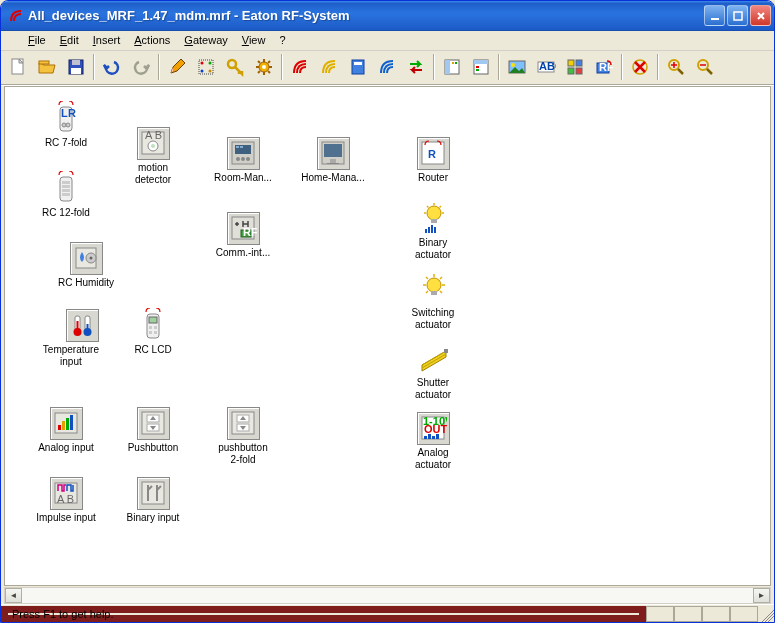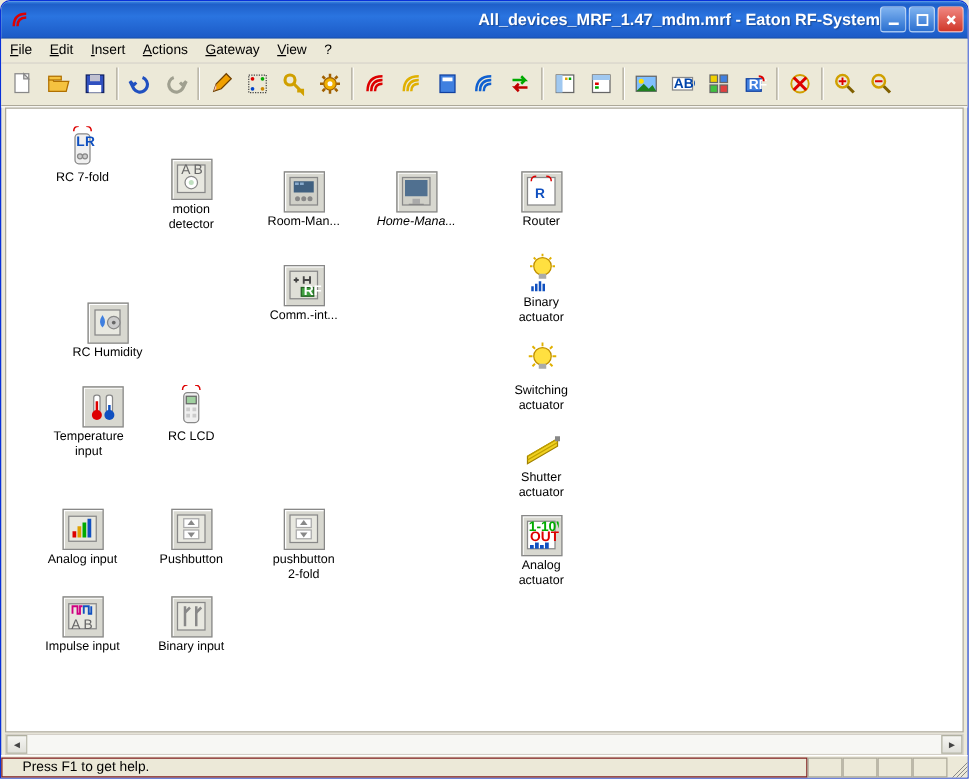--- a/index.html
+++ b/index.html
@@ -1,28 +1,28 @@
 <!DOCTYPE html>
 <html><head>
 <meta charset="utf-8">
 <style>
   * { box-sizing: border-box; margin: 0; padding: 0; font-family: Tahoma, sans-serif; font-size: 11px; }
   body { background: #ece9d8; width: 775px; height: 623px; overflow: hidden; }
 
   
   .titlebar { height: 30px; background: linear-gradient(to bottom, #3b89e8 0%, #1e5fc9 8%, #2a74e0 40%, #1c5bc7 95%, #15499f 100%); display: flex; align-items: center; padding: 0 3px; border-radius: 7px 7px 0 0; }
   .titlebar .appicon { width: 16px; height: 16px; margin: 0 4px; display:flex; align-items:center; justify-content:center; }
-  .titlebar .title { color: white; font-weight: bold; font-size: 13px; flex: 1; text-shadow: 1px 1px 1px rgba(0,0,0,0.3); text-align: right; }
+  .titlebar .title { color: white; font-weight: bold; font-size: 13px; flex: 1; text-shadow: 1px 1px 1px rgba(0,0,0,0.3); }
   .titlebar .winbtns { display: flex; gap: 2px; }
   .winbtn { width: 21px; height: 21px; border-radius: 3px; border: 1px solid rgba(255,255,255,0.5); display:flex; align-items:center; justify-content:center; font-weight:bold; color:white; }
   .winbtn.min, .winbtn.max { background: linear-gradient(to bottom, #7fb3f0, #2a6fd0); }
   .winbtn.close { background: linear-gradient(to bottom, #f08680, #d0382a); }
 
   
-  .menubar { height: 20px; background: #ece9d8; display: flex; align-items: center; padding: 0 0; border-bottom: 1px solid #d4d0c8; }
+  .menubar { height: 20px; background: #ece9d8; display: flex; align-items: center; padding: 0 20px; border-bottom: 1px solid #d4d0c8; }
   .menuitem { padding: 2px 7px; cursor: default; }
   .menuitem u { text-decoration: underline; }
 
   
   .toolbar { height: 34px; background: #ece9d8; display: flex; align-items: center; padding: 2px 3px; border-bottom: 1px solid #aca899; gap:1px; }
   .tbtn { width: 28px; height: 28px; border: 1px solid transparent; display:flex; align-items:center; justify-content:center; border-radius:3px; }
   .tsep { width: 2px; height: 26px; border-left:1px solid #aca899; border-right:1px solid #fff; margin:0 2px; }
 
   
   .canvas-wrap { position: relative; height: 521px; border-top:1px solid #fff; }
@@ -32,21 +32,21 @@
   .device .dlabel { font-size:10px; line-height:12px; color:#000; white-space:pre-line; word-break:break-word; }
   .device.noicon .dicon { border:none; background:none; }
 
   
   .hscroll { position:absolute; left:3px; right:3px; bottom:0; height:17px; background:#f0f0ec; border:1px solid #d4d0c8; display:flex; }
   .scrbtn { width:17px; height:15px; background:linear-gradient(#f5f5f2,#e0e0da); border:1px solid #b0b0a0; display:flex; align-items:center; justify-content:center; font-size:8px; color:#444; }
   .scrtrack { flex:1; background:#f7f7f4; }
 
   
   .statusbar { height: 18px; background:#ece9d8; display:flex; align-items:center; border-top:1px solid #fff; }
-  .statusbar .stretch { flex:1; border:1px solid #7f1d1d; height:16px; padding:0 16px; display:flex; align-items:center; }
+  .statusbar .stretch { flex:1; border:7px solid #7f1d1d; height:16px; padding:0 4px; display:flex; align-items:center; }
   .statusbar .pad { width:28px; border:1px solid #aca899; height:16px; }
   .grip { width:16px; height:16px; background:
     linear-gradient(135deg, transparent 60%, #888 60%, #888 64%, transparent 64%,
                     transparent 70%, #888 70%, #888 74%, transparent 74%,
                     transparent 80%, #888 80%, #888 84%, transparent 84%); }
 
   .outer { width:775px; height:623px; border:1px solid #0831d9; border-radius:8px 8px 0 0; background:#ece9d8; display:flex; flex-direction:column; }
 </style>
 </head>
 <body>
@@ -265,20 +265,33 @@
               <rect x="9" y="6" width="12" height="24" rx="3" fill="#f0f0f0" stroke="#888"></rect>
               <circle cx="13" cy="24" r="2" fill="#ccc" stroke="#888"></circle>
               <circle cx="17" cy="24" r="2" fill="#ccc" stroke="#888"></circle>
               <text x="10" y="16" font-size="6" fill="#1050c0" font-weight="bold">L</text>
               <text x="17" y="16" font-size="6" fill="#1050c0" font-weight="bold">R</text>
               <path d="M8 4 Q8 0 12 0 M22 4 Q22 0 18 0" stroke="#d00" stroke-width="1.2" fill="none"></path>
             </svg>
           </div>
           <div class="dlabel">RC 7-fold</div>
         </div>
+        <div class="device noicon" style="left: 28px; top: 85px;">
+          <div class="dicon">
+            <svg width="30" height="34">
+              <rect x="9" y="6" width="12" height="24" rx="3" fill="#f0f0f0" stroke="#888"></rect>
+              <rect x="11" y="10" width="8" height="3" fill="#ccc"></rect>
+              <rect x="11" y="14" width="8" height="3" fill="#ccc"></rect>
+              <rect x="11" y="18" width="8" height="3" fill="#ccc"></rect>
+              <rect x="11" y="22" width="8" height="3" fill="#ccc"></rect>
+              <path d="M8 4 Q8 0 12 0 M22 4 Q22 0 18 0" stroke="#d00" stroke-width="1.2" fill="none"></path>
+            </svg>
+          </div>
+          <div class="dlabel">RC 12-fold</div>
+        </div>
         <div class="device" style="left: 16px; top: 155px; margin-left: 32px;">
           <div class="dicon">
             <svg width="28" height="28">
               <rect x="4" y="4" width="20" height="20" fill="#e8e8e0" stroke="#888"></rect>
               <path d="M10 8 Q6 14 10 18 Q14 14 10 8 Z" fill="#4080e0"></path>
               <circle cx="19" cy="14" r="5" fill="#ccc" stroke="#888"></circle>
               <circle cx="19" cy="14" r="1.5" fill="#666"></circle>
             </svg>
           </div>
           <div class="dlabel">RC Humidity</div>
@@ -401,21 +414,21 @@
               <rect x="3" y="3" width="22" height="22" fill="#e8e8e0" stroke="#888"></rect>
               <rect x="8" y="6" width="12" height="7" fill="#fff" stroke="#aaa"></rect>
               <path d="M14 7 L11 11 L17 11 Z" fill="#888"></path>
               <rect x="8" y="15" width="12" height="7" fill="#fff" stroke="#aaa"></rect>
               <path d="M14 21 L11 17 L17 17 Z" fill="#888"></path>
             </svg>
           </div>
           <div class="dlabel">pushbutton
 2-fold</div>
         </div>
-        <div class="device" style="left: 295px; top: 50px; font-style: italic;">
+        <div class="device" style="left: 295px; top: 50px;">
           <div class="dicon">
             <svg width="28" height="28">
               <rect x="3" y="3" width="22" height="22" fill="#d0d0c8" stroke="#888"></rect>
               <rect x="5" y="5" width="18" height="13" fill="#507090"></rect>
               <rect x="11" y="20" width="6" height="4" fill="#aaa"></rect>
               <rect x="8" y="24" width="12" height="1" fill="#888"></rect>
             </svg>
           </div>
           <div class="dlabel">Home-Mana...</div>
         </div>

